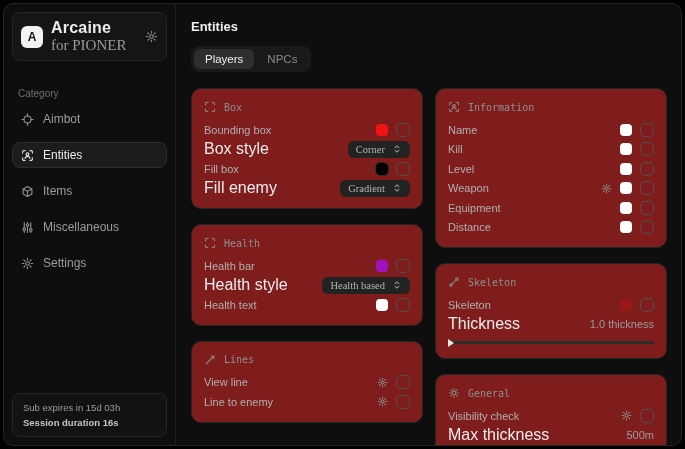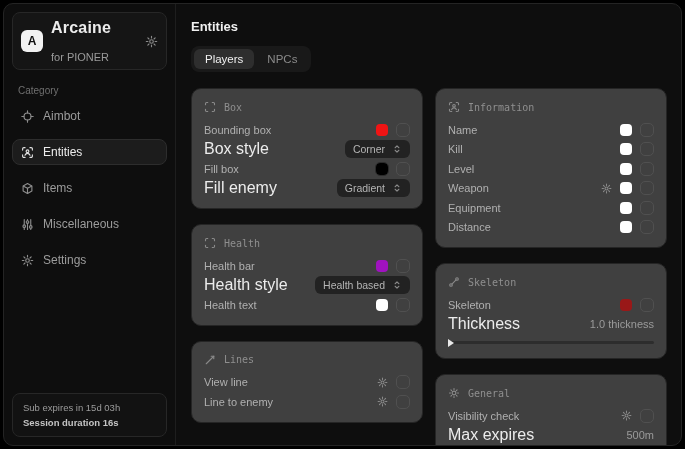--- a/index.html
+++ b/index.html
@@ -11,23 +11,23 @@
   
   .sidebar { width:172px; flex:0 0 172px; border-right:1px solid #1e1e1e;
     display:flex; flex-direction:column; padding:8px; }
   .logo-card { display:flex; align-items:center; gap:8px; background:#151515;
     border:1px solid #272727; border-radius:8px; padding:6px 8px; }
   .logo-badge { width:22px; height:22px; background:#f2f2f2; border-radius:6px;
     color:#111; font-weight:700; font-size:12px; display:flex; align-items:center;
     justify-content:center; flex:0 0 22px; }
   .logo-text { display:flex; flex-direction:column; }
   .logo-title { font-size:16px; font-weight:700; color:#ececec; letter-spacing:.2px; }
-  .logo-sub { font-family:Liberation Sans, sans-serif; font-size:11px; color:#9a9a9a; margin-top:14px; }
+  .logo-sub { font-family:Liberation Serif, serif; font-size:15px; color:#9a9a9a; margin-top:0; }
   .logo-gear { margin-left:auto; color:#8a8a8a; display:flex; cursor:pointer; }
-  .category-label { font-size:10px; color:#6f6f6f; margin:15px 6px 7px; }
+  .category-label { font-size:10px; color:#6f6f6f; margin:27px 6px 7px; }
   .nav { display:flex; flex-direction:column; gap:10px; }
   .nav-item { display:flex; align-items:center; gap:9px; padding:5px 8px;
     border-radius:8px; color:#9c9c9c; font-size:12px; border:1px solid transparent;
     cursor:pointer; }
   .nav-item .nicon { display:flex; color:#8d8d8d; }
   .nav-item.active { background:#1c1c1c; border-color:#2d2d2d; color:#ededed; }
   .nav-item.active .nicon { color:#e0e0e0; }
   .status-card { margin-top:auto; border:1px solid #272727; border-radius:8px;
     padding:8px 10px; background:#121212; }
   .status-line1 { font-family:Liberation Sans, sans-serif; font-size:9.5px; color:#9c9c9c; }
@@ -36,36 +36,36 @@
   
   .main { flex:1; padding:13px 14px 10px 15px; overflow:hidden; }
   .page-title { font-size:13px; font-weight:700; color:#f0f0f0; margin:2px 0 12px; }
   .tabs { display:inline-flex; background:#191919; border-radius:8px; padding:3px; gap:2px; }
   .tab { border:0; background:transparent; color:#8a8a8a; font-size:11.5px;
     padding:4px 11px; border-radius:6px; cursor:pointer; font-family:inherit; }
   .tab.active { background:#2e2e2e; color:#f0f0f0; }
   .columns { display:flex; gap:12px; margin-top:16px; align-items:flex-start; }
   .col { flex:1; display:flex; flex-direction:column; gap:15px; min-width:0; }
 
-  .card { background:#404040; border:1px solid #252525; border-radius:10px;
+  .card { background:#7f1d1d; border:1px solid #252525; border-radius:10px;
     padding:8px 12px 10px; }
   .card-head { display:flex; align-items:center; gap:8px; height:20px; margin-bottom:3px;
     color:#8a8a8a; }
   .card-title { font-family:"DejaVu Sans Mono", monospace; font-size:10px; color:#8f8f8f; }
   .row { display:flex; align-items:center; justify-content:space-between; min-height:19.5px; }
   .row-label { font-size:11px; color:#b0b0b0; }
   .row-label.strong { color:#ececec; font-weight:400; font-size:16px; }
   .controls { display:flex; align-items:center; gap:8px; }
   .swatch { width:12px; height:12px; border-radius:4px; display:inline-block; cursor:pointer; }
   .swatch.dark { outline:1px solid #2b2b2b; }
   .checkbox { width:14px; height:14px; border:1.5px solid #505050; border-radius:5px;
     display:inline-block; cursor:pointer; }
   .dropdown { display:inline-flex; align-items:center; gap:7px; background:#222;
     border:0; border-radius:6px; padding:3px 8px; color:#b5b5b5; font-size:10.5px;
-    cursor:pointer; font-family:Liberation Sans, sans-serif; }
+    cursor:pointer; font-family:Liberation Serif, serif; }
   .dropdown .dicon { display:flex; color:#8a8a8a; }
   .row-gear { display:flex; color:#8a8a8a; cursor:pointer; }
   .row-value { font-size:11px; color:#9a9a9a; }
   .slider { position:relative; height:11px; margin-top:3px; cursor:pointer; }
   .slider-track { position:absolute; left:0; right:0; top:4px; height:3px;
     background:#2d2d2d; border-radius:2px; }
   .slider-fill { height:100%; background:#eaeaea; border-radius:2px; width:0; }
   .thumb-arrow { position:absolute; top:1.5px; width:0; height:0;
     border-top:4px solid transparent; border-bottom:4px solid transparent;
     border-left:6px solid #eaeaea; }
@@ -392,21 +392,21 @@
               <span class="row-gear">
                 <svg width="11" height="11" viewBox="0 0 16 16" fill="none" stroke="currentColor" stroke-width="1.5" stroke-linecap="round">
                     <circle cx="8" cy="8" r="2.2"></circle>
                     <path d="M8 1.6v2M8 12.4v2M1.6 8h2M12.4 8h2M3.5 3.5l1.4 1.4M11.1 11.1l1.4 1.4M12.5 3.5l-1.4 1.4M4.9 11.1l-1.4 1.4"></path>
                   </svg>
               </span>
               <span class="checkbox"></span>
             </span>
           </div>
           <div class="row">
-            <span class="row-label strong">Max expires</span>
+            <span class="row-label strong">Max thickness</span>
             <span class="row-value">500m</span>
           </div>
 
         </section>
       </div>
     </div>
   </main>
 </div>
 
 </body></html>

